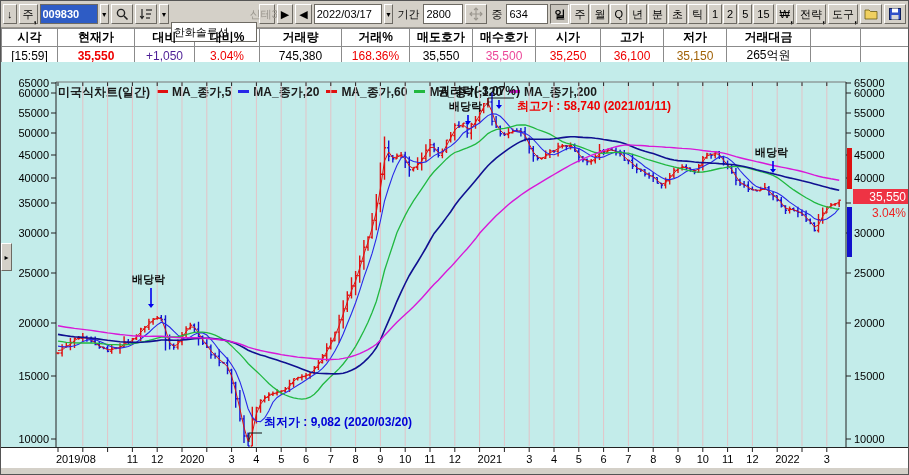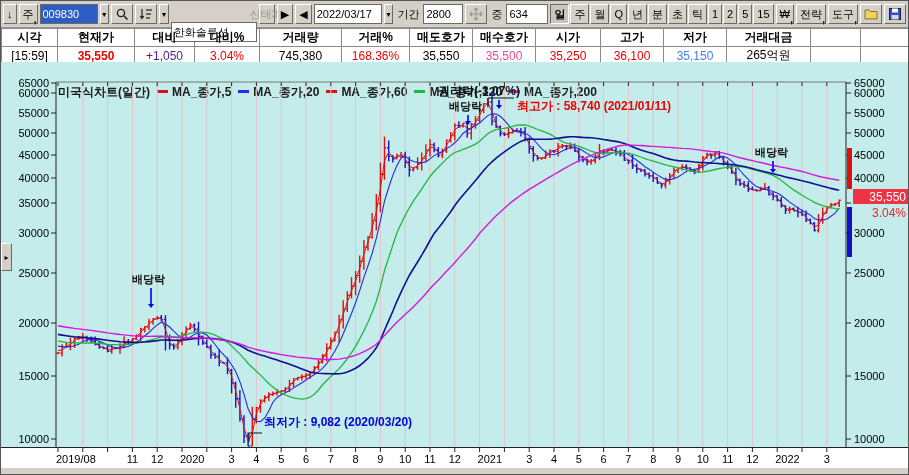--- a/index.html
+++ b/index.html
@@ -10,21 +10,21 @@
   .toolbar{height:27px;display:flex;align-items:center;gap:2px;padding:2px 2px;background:#D4D0C8;
            border-bottom:1px solid #9a968e;box-sizing:border-box;white-space:nowrap;}
   .tb{display:inline-flex;align-items:center;justify-content:center;height:20px;padding:0 3px;
       background:#D4D0C8;border:1px solid;border-color:#FFFFFF #6d6a63 #6d6a63 #FFFFFF;
       font-size:11px;line-height:1;cursor:default;position:relative;}
   .tb.pressed{border-color:#6d6a63 #FFFFFF #FFFFFF #6d6a63;background:#c9c5bd;font-weight:bold;}
   .tb.disabled{color:#9a968e;}
   .tb .dd-comma{position:absolute;right:0px;bottom:-2px;font-weight:bold;font-size:10px;}
   .ti{height:18px;border:1px solid #6d6a63;background:#fff;font-size:11px;padding:0 2px;
       font-family:"Liberation Sans","DejaVu Sans",sans-serif;box-sizing:content-box;}
-  .code{background:#2E5CC5;color:#fff;font-weight:normal;width:52px;}
+  .code{background:#2E5CC5;color:#fff;font-weight:bold;width:52px;}
   .ddbtn{width:14px;height:20px;font-size:7px;padding:0;}
   .lbl{padding:0 2px;}
   .icon16{width:14px;height:14px;display:block;}
   
   .infobar{height:34px;background:#D4D0C8;}
   .infobar table{border-collapse:collapse;table-layout:fixed;width:909px;}
   .infobar td{border:1px solid #8b8b8b;background:#fff;text-align:center;font-size:12px;
               height:15px;padding:0;overflow:hidden;}
   .infobar tr.hd td{font-weight:bold;}
   
@@ -166,21 +166,21 @@
             <td style="color: rgb(0, 0, 0);">[15:59]</td>
             <td style="color: rgb(238, 0, 0); font-weight: bold;">35,550</td>
             <td style="color: #4c1d95;">+1,050</td>
             <td style="color: rgb(238, 0, 0);">3.04%</td>
             <td style="color: rgb(0, 0, 0);">745,380</td>
             <td style="color: rgb(238, 0, 0);">168.36%</td>
             <td style="color: rgb(0, 0, 0);">35,550</td>
             <td style="color: #ec4899;">35,500</td>
             <td style="color: rgb(238, 0, 0);">35,250</td>
             <td style="color: rgb(238, 0, 0);">36,100</td>
-            <td style="color: #3b82f6; margin-top: 42px;">35,150</td>
+            <td style="color: #a16207; margin-top: 42px;">35,150</td>
             <td style="color: rgb(0, 0, 0);">265억원</td>
             <td style="color: rgb(0, 0, 0);"></td>
             <td style="color: rgb(0, 0, 0);"></td>
           </tr>
       </tbody>
     </table>
   </div>
 
   <div class="chart-region">
     <div class="legend" id="legend"><span>미국식차트(일간)</span><span class="dash" style="background: rgb(224, 16, 16);"></span><span>MA_종가,5</span><span class="dash" style="background: rgb(40, 40, 232);"></span><span>MA_종가,20</span><span class="dash" style="background: rgb(224, 16, 16);"></span><span>MA_종가,60</span><span class="dash" style="background: rgb(32, 184, 64);"></span><span>MA_종가,120</span><span class="dash" style="background: rgb(216, 24, 216);"></span><span>MA_종가,200</span></div>

